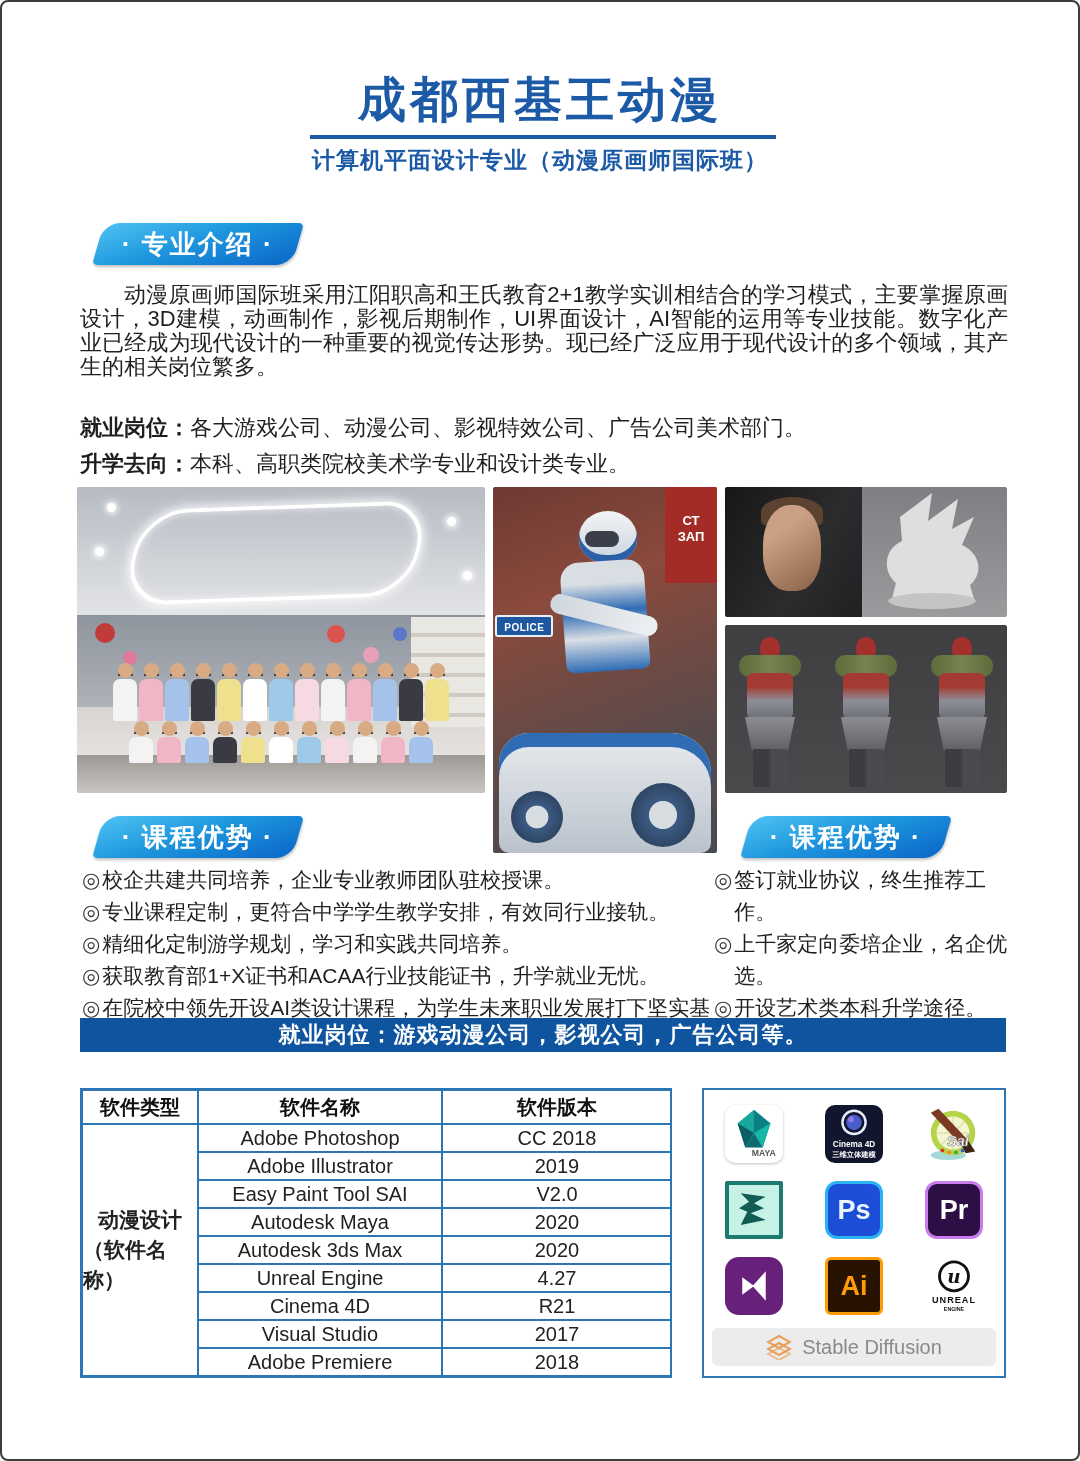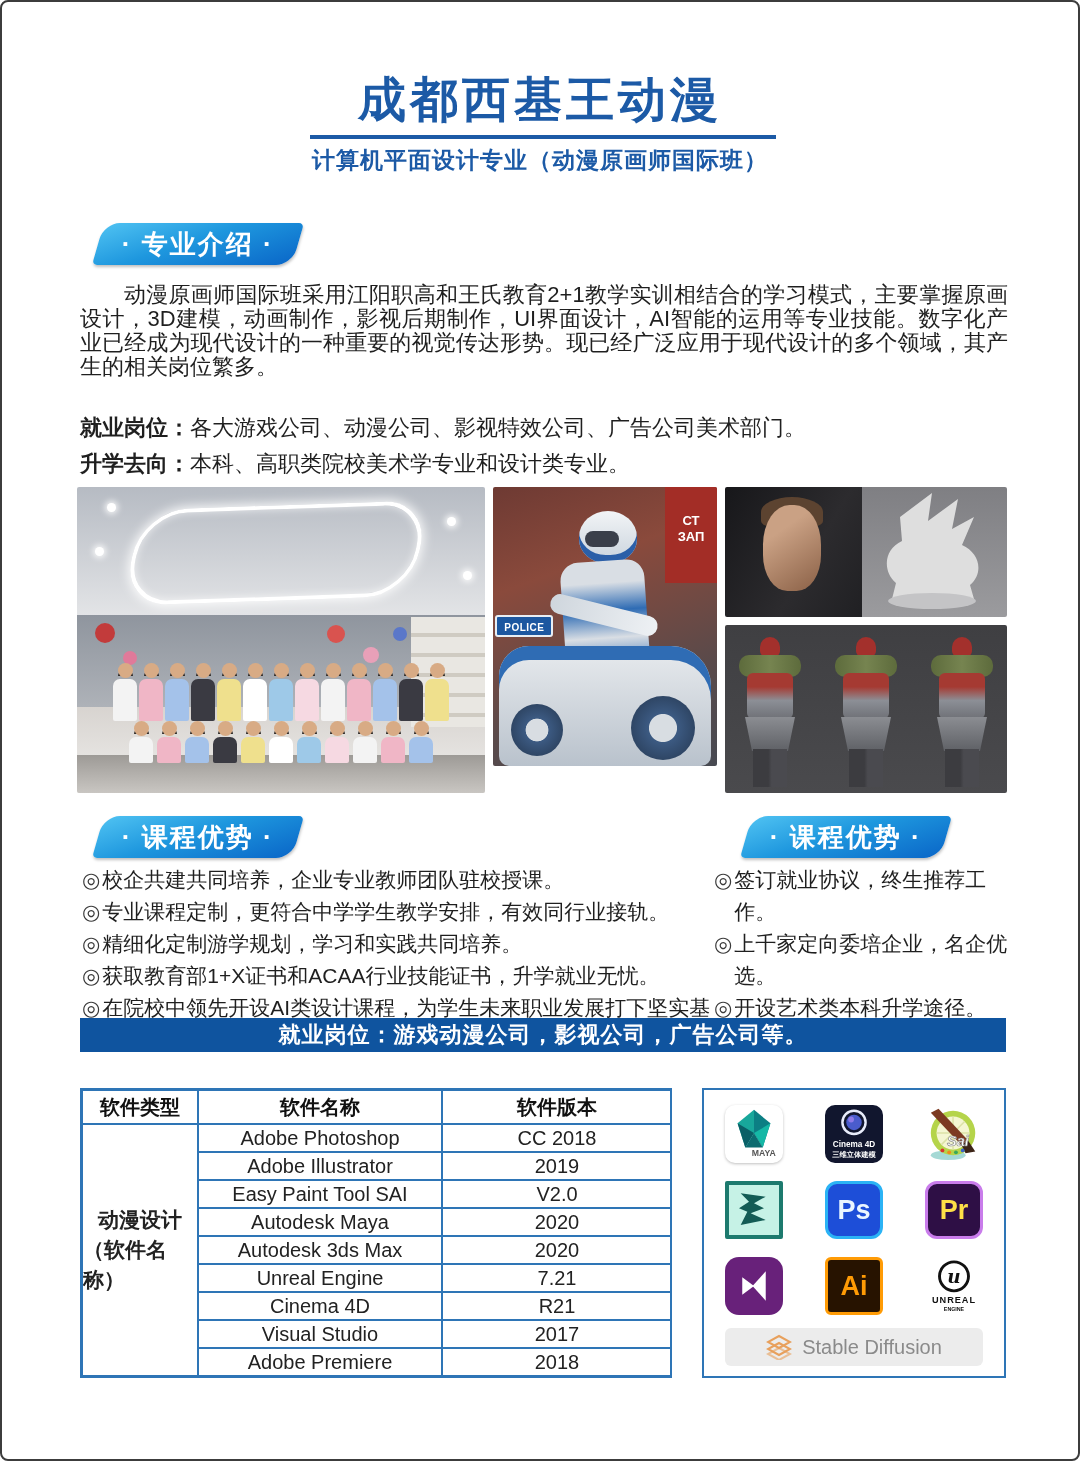--- a/index.html
+++ b/index.html
@@ -79,21 +79,21 @@
   .back  .torso { height:42px; }
   .front .torso { height:26px; }
   .person:nth-child(8n+1) .torso { background:#f3f3f3; }
   .person:nth-child(8n+2) .torso { background:#f0b6c6; }
   .person:nth-child(8n+3) .torso { background:#a4c2ea; }
   .person:nth-child(8n+4) .torso { background:#3a3a42; }
   .person:nth-child(8n+5) .torso { background:#efe08d; }
   .person:nth-child(8n+6) .torso { background:#ffffff; }
   .person:nth-child(8n+7) .torso { background:#9ec9e8; }
   .person:nth-child(8n+8) .torso { background:#f6d9e2; }
-  #ph2 { width:224px; height:279px;
+  #ph2 { width:224px; height:366px;
          background:linear-gradient(160deg,#6e3a33 0%,#8a4a3c 30%,#5a4a4a 70%,#474a52 100%); }
   .p2-sign { position:absolute; top:0; right:0; width:52px; height:96px; background:#a32d26;
              color:#fff; font-weight:bold; font-size:13px; padding-top:26px; text-align:center; line-height:16px; }
   .p2-helmet { position:absolute; top:24px; left:86px; width:58px; height:52px;
                background:linear-gradient(#f2f4f6,#c9d3dd); border-radius:50% 50% 46% 46%;
                box-shadow:inset 0 -8px 0 #2b5fa8; }
   .p2-visor { position:absolute; top:44px; left:92px; width:34px; height:16px;
               background:#3a3f4a; border-radius:8px; }
   .p2-body { position:absolute; top:74px; left:70px; width:84px; height:110px;
              background:linear-gradient(#d9dee4 20%,#2f6cb4 45%,#d9dee4 70%,#2f6cb4);
@@ -157,25 +157,25 @@
     display:grid; grid-template-columns:repeat(3,1fr);
     grid-template-rows:76px 76px 76px 46px; align-items:center; justify-items:center;
     padding-top:6px;
   }
   .tile { width:58px; height:58px; border-radius:12px; display:flex; align-items:center;
           justify-content:center; font-weight:bold; }
   .tile span { font-size:27px; }
   .tile-ps { background:#1d4ed8; border:3px solid #2bb3f5; }
   .tile-ps span { color:#eaf6ff; }
   .tile-pr { background:#2e0f45; border:3px solid #c97ceb; }
-  .tile-pr span { color:#fde047; }
+  .tile-pr span { color:#ffffff; }
   .tile-vs { background:#68217a; border-radius:14px; }
   .tile-ai { background:#271300; border:3px solid #ff9b05; border-radius:6px; }
   .tile-ai span { color:#ff9b05; }
-  .sd-strip { grid-column:1 / span 3; width:258px; height:38px; background:#ececec;
+  .sd-strip { grid-column:1 / span 3; width:284px; height:38px; background:#ececec;
               border-radius:6px; display:flex; align-items:center; justify-content:center; gap:10px; }
   .sd-strip .sd-text { font-size:20px; color:#8a8a8a; }
 </style>
 </head>
 <body>
 
 <div class="page">
 
   <div class="title">成都西基王动漫</div>
   <div class="title-rule"></div>
@@ -454,21 +454,21 @@
     <div class="cell">CC 2018</div>
     <div class="cell">Adobe Illustrator</div>
     <div class="cell">2019</div>
     <div class="cell">Easy Paint Tool SAI</div>
     <div class="cell">V2.0</div>
     <div class="cell">Autodesk Maya</div>
     <div class="cell">2020</div>
     <div class="cell">Autodesk 3ds Max</div>
     <div class="cell">2020</div>
     <div class="cell">Unreal Engine</div>
-    <div class="cell">7.21</div>
+    <div class="cell">4.27</div>
     <div class="cell">Cinema 4D</div>
     <div class="cell">R21</div>
     <div class="cell">Visual Studio</div>
     <div class="cell">2017</div>
     <div class="cell">Adobe Premiere</div>
     <div class="cell">2018</div>
   </div>
 
   <div class="icon-panel">
 

